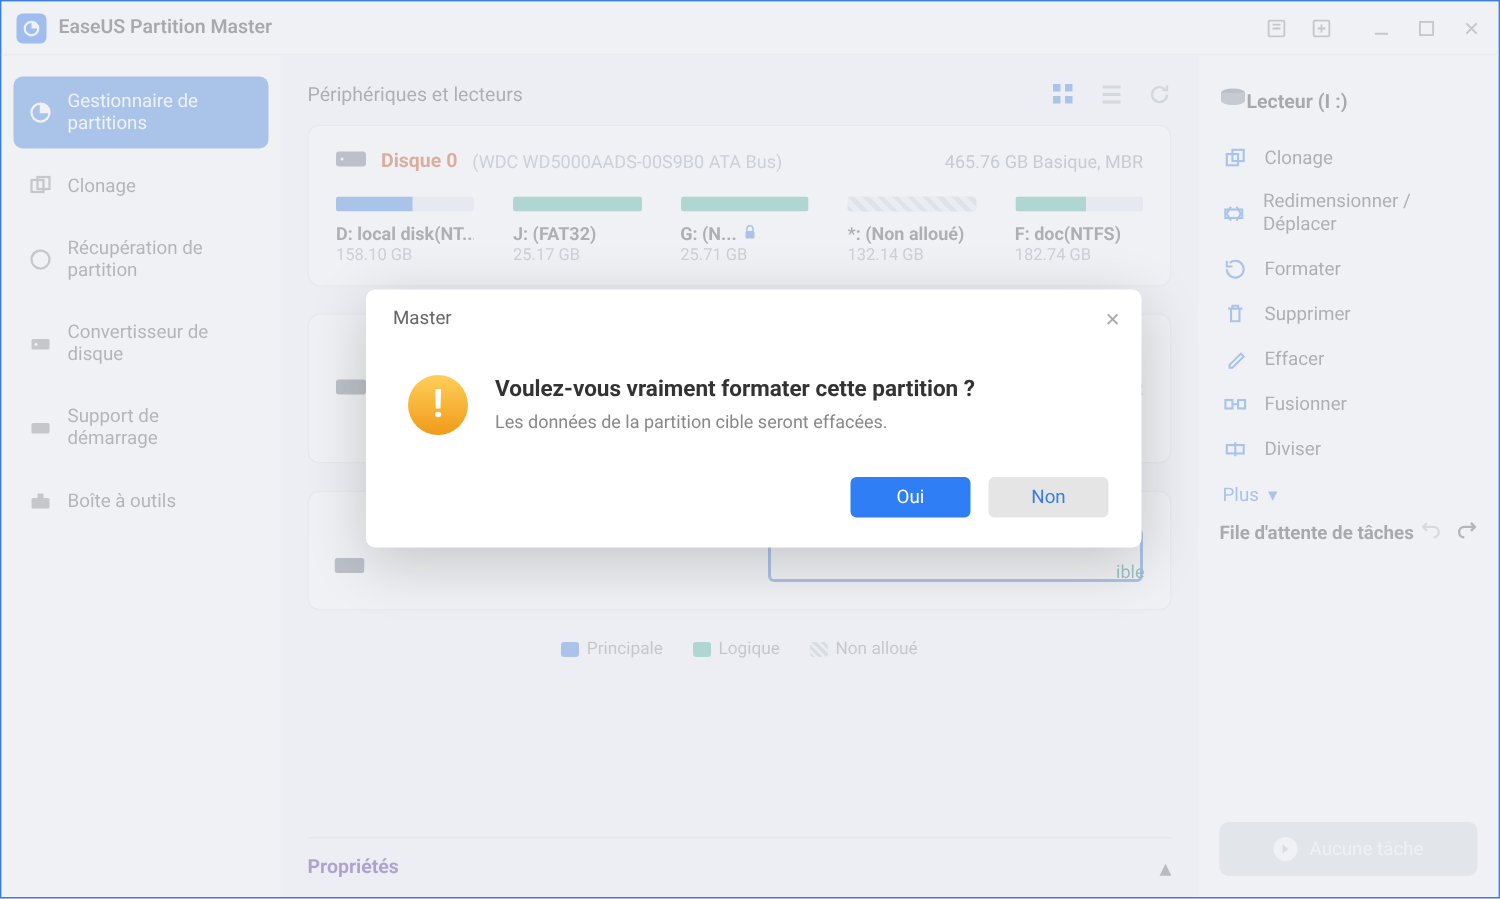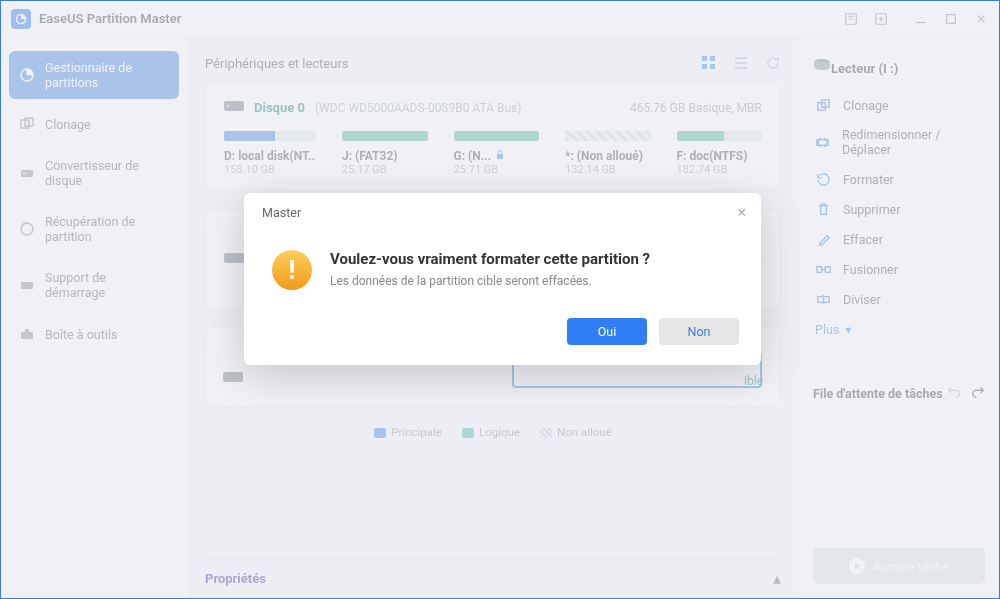--- a/index.html
+++ b/index.html
@@ -21,21 +21,21 @@
   .sb-item.active .sbicon svg{fill:#fff; stroke:#fff;}
   .center{ flex:1; background:#f5f7fb; padding:18px 18px 10px 18px; position:relative; overflow:hidden;}
   .center-head{ display:flex; align-items:center; margin-bottom:12px;}
   .center-head h3{font-size:13px; font-weight:400; color:#444;}
   .center-head .spacer{flex:1;}
   .viewbtns{display:flex; gap:16px; align-items:center; color:#3a7de0;}
   .viewbtns span{display:flex;}
   .card{background:#fff; border:1px solid #e5e8ee; border-radius:8px; padding:14px 18px; margin-bottom:18px;}
   .disk-head{display:flex; align-items:center; gap:10px; margin-bottom:14px;}
   .disk-head .diskicon svg{width:20px; height:14px;}
-  .disk-head .dtitle{font-size:13px; font-weight:700; color:#0f766e;}
+  .disk-head .dtitle{font-size:13px; font-weight:700; color:#c2410c;}
   .disk-head .dmodel{font-size:12px; color:#9aa0ac; font-weight:400;}
   .disk-head .dinfo{margin-left:auto; font-size:12px; color:#8b909a;}
   .parts{display:flex; gap:26px;}
   .part{width:92px;}
   .part .bar{height:10px; border-radius:2px; position:relative; background:#e5eaf2; margin-bottom:8px; overflow:hidden;}
   .part .bar .fill{position:absolute; left:0; top:0; height:100%;}
   .blue .fill{background:#3a7de0;}
   .green .fill{background:#4bb39a;}
   .part.hatched .bar{background:repeating-linear-gradient(45deg,#d0d4db,#d0d4db 3px,#eef0f4 3px,#eef0f4 7px);}
   .part .plabel{font-size:12px; font-weight:700; color:#444; white-space:nowrap; overflow:hidden; text-overflow:ellipsis; display:flex; gap:4px; align-items:center;}
@@ -53,21 +53,21 @@
   .bottom h4{font-size:13px; font-weight:700; color:#4c1d95;}
   .bottom .arrow{margin-left:auto; color:#666;}
   .right{ width:200px; padding:20px 14px; }
   .right .rhead{display:flex; align-items:flex-end; gap:0; margin-bottom:14px;}
   .right .rhead svg{width:18px;height:14px;}
   .right .rhead b{font-size:13px; color:#333;}
   .ract{display:flex; align-items:center; gap:12px; padding:7px 2px; font-size:12.5px; color:#444; cursor:pointer;}
   .ract .ricon{width:16px; height:16px; display:flex; align-items:center; justify-content:center;}
   .ract .ricon svg{width:15px;height:15px;}
   .plus{color:#3a7de0; font-size:12.5px; padding:8px 2px; display:flex; gap:6px; align-items:center; cursor:pointer;}
-  .queue{margin-top:40px;}
+  .queue{}
   .queue-head{display:flex; align-items:center; font-size:12.5px; font-weight:700; color:#333; margin-bottom:14px;}
   .queue-head .qicons{margin-left:auto; display:flex; gap:10px; color:#888;}
   .queue-btn{background:#d9dce2; color:#fff; border-radius:6px; padding:10px; font-size:12.5px; display:flex; align-items:center; justify-content:center; gap:8px;}
   .queue-btn .qcircle{width:16px;height:16px;border-radius:50%;background:#fff; display:flex;align-items:center;justify-content:center;}
   .queue-btn .qcircle svg{width:8px;height:8px;fill:#c4c7cd;}
   .overlay{position:absolute; inset:0; background:rgba(230,233,238,0.65);}
   .dialog{position:absolute; left:243px; top:192px; width:517px; background:#fff; border-radius:6px; box-shadow:0 10px 40px rgba(0,0,0,0.18);}
   .dlg-title{padding:12px 18px; font-size:12.5px; color:#666; position:relative;}
   .dlg-title .x{position:absolute; right:14px; top:12px; color:#aaa; cursor:pointer;}
   .dlg-body{display:flex; padding:18px 28px 28px 28px; gap:18px;}
@@ -138,34 +138,34 @@
           <svg viewBox="0 0 16 16">
             <rect x="2" y="4" width="8" height="8" fill="none" stroke="#888" stroke-width="1.5"></rect>
             <rect x="6" y="2" width="8" height="8" fill="none" stroke="#888" stroke-width="1.5"></rect>
           </svg>
         </span>
       <span>Clonage</span>
     </div>
     <div class="sb-item">
       <span class="sbicon">
           <svg viewBox="0 0 16 16">
+            <circle cx="8" cy="8" r="6" fill="none" stroke="#888" stroke-width="1.5"></circle>
+            <path d="M8 2A6 6 0 0 0 2.5 6" fill="none" stroke="#888" stroke-width="1.5"></path>
+          </svg>
+        </span>
+      <span>Récupération de partition</span>
+    </div>
+    <div class="sb-item">
+      <span class="sbicon">
+          <svg viewBox="0 0 16 16">
             <rect x="2" y="5" width="12" height="7" rx="1" fill="#888"></rect>
             <circle cx="5" cy="8.5" r="1" fill="#fff"></circle>
           </svg>
         </span>
       <span>Convertisseur de disque</span>
-    </div>
-    <div class="sb-item">
-      <span class="sbicon">
-          <svg viewBox="0 0 16 16">
-            <circle cx="8" cy="8" r="6" fill="none" stroke="#888" stroke-width="1.5"></circle>
-            <path d="M8 2A6 6 0 0 0 2.5 6" fill="none" stroke="#888" stroke-width="1.5"></path>
-          </svg>
-        </span>
-      <span>Récupération de partition</span>
     </div>
     <div class="sb-item">
       <span class="sbicon">
           <svg viewBox="0 0 16 16">
             <rect x="2" y="5" width="12" height="7" rx="1" fill="#888"></rect>
           </svg>
         </span>
       <span>Support de démarrage</span>
     </div>
     <div class="sb-item">

